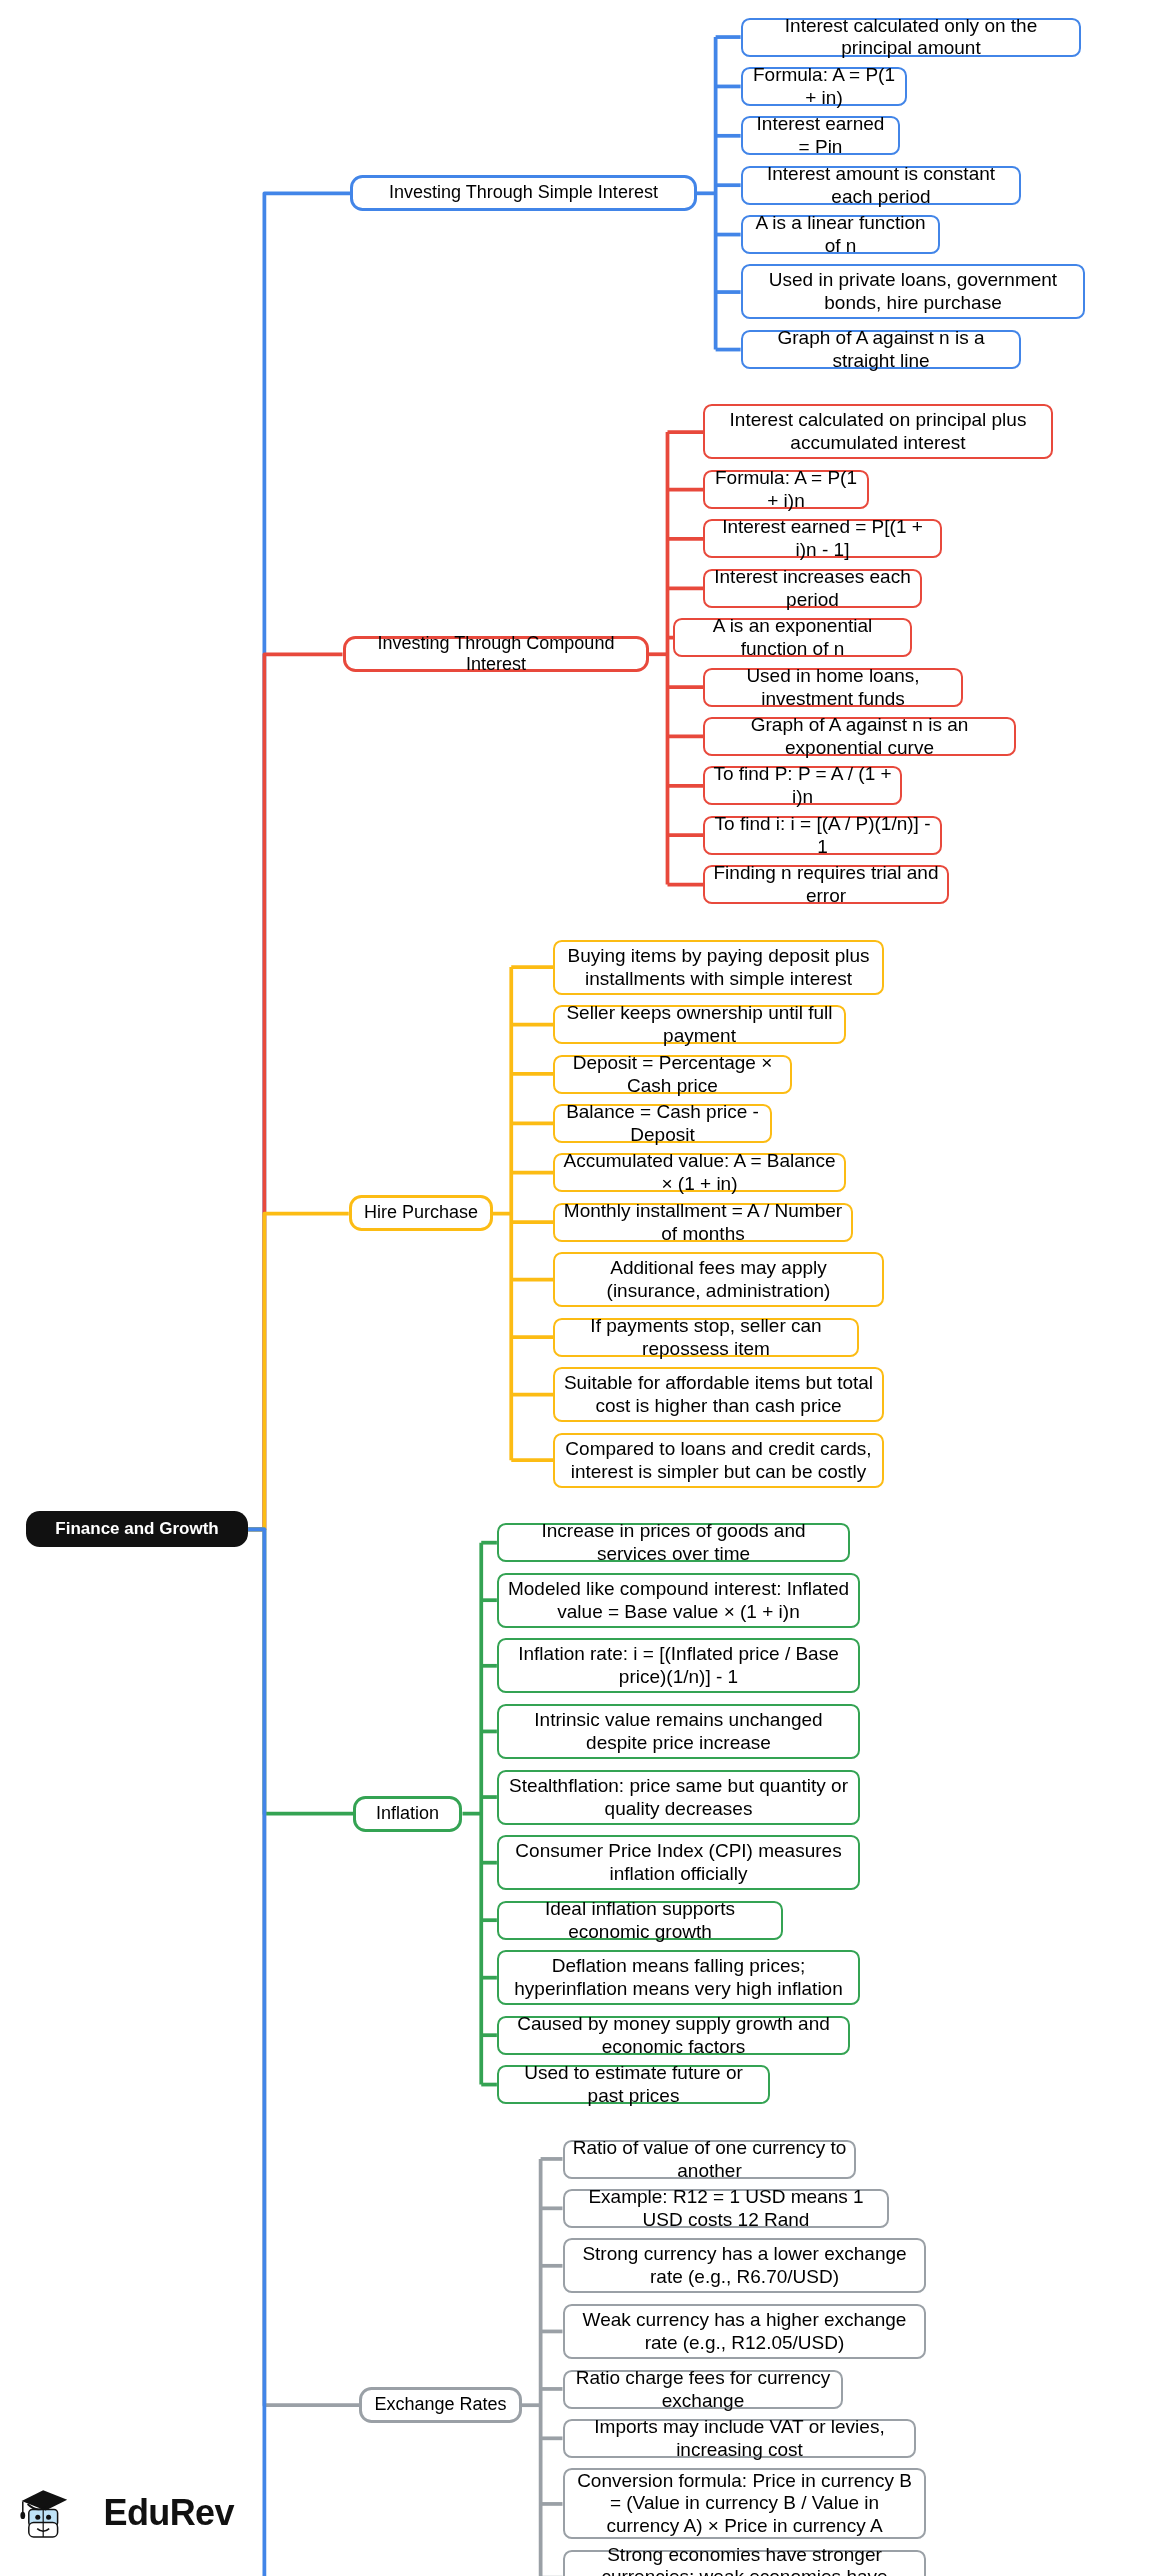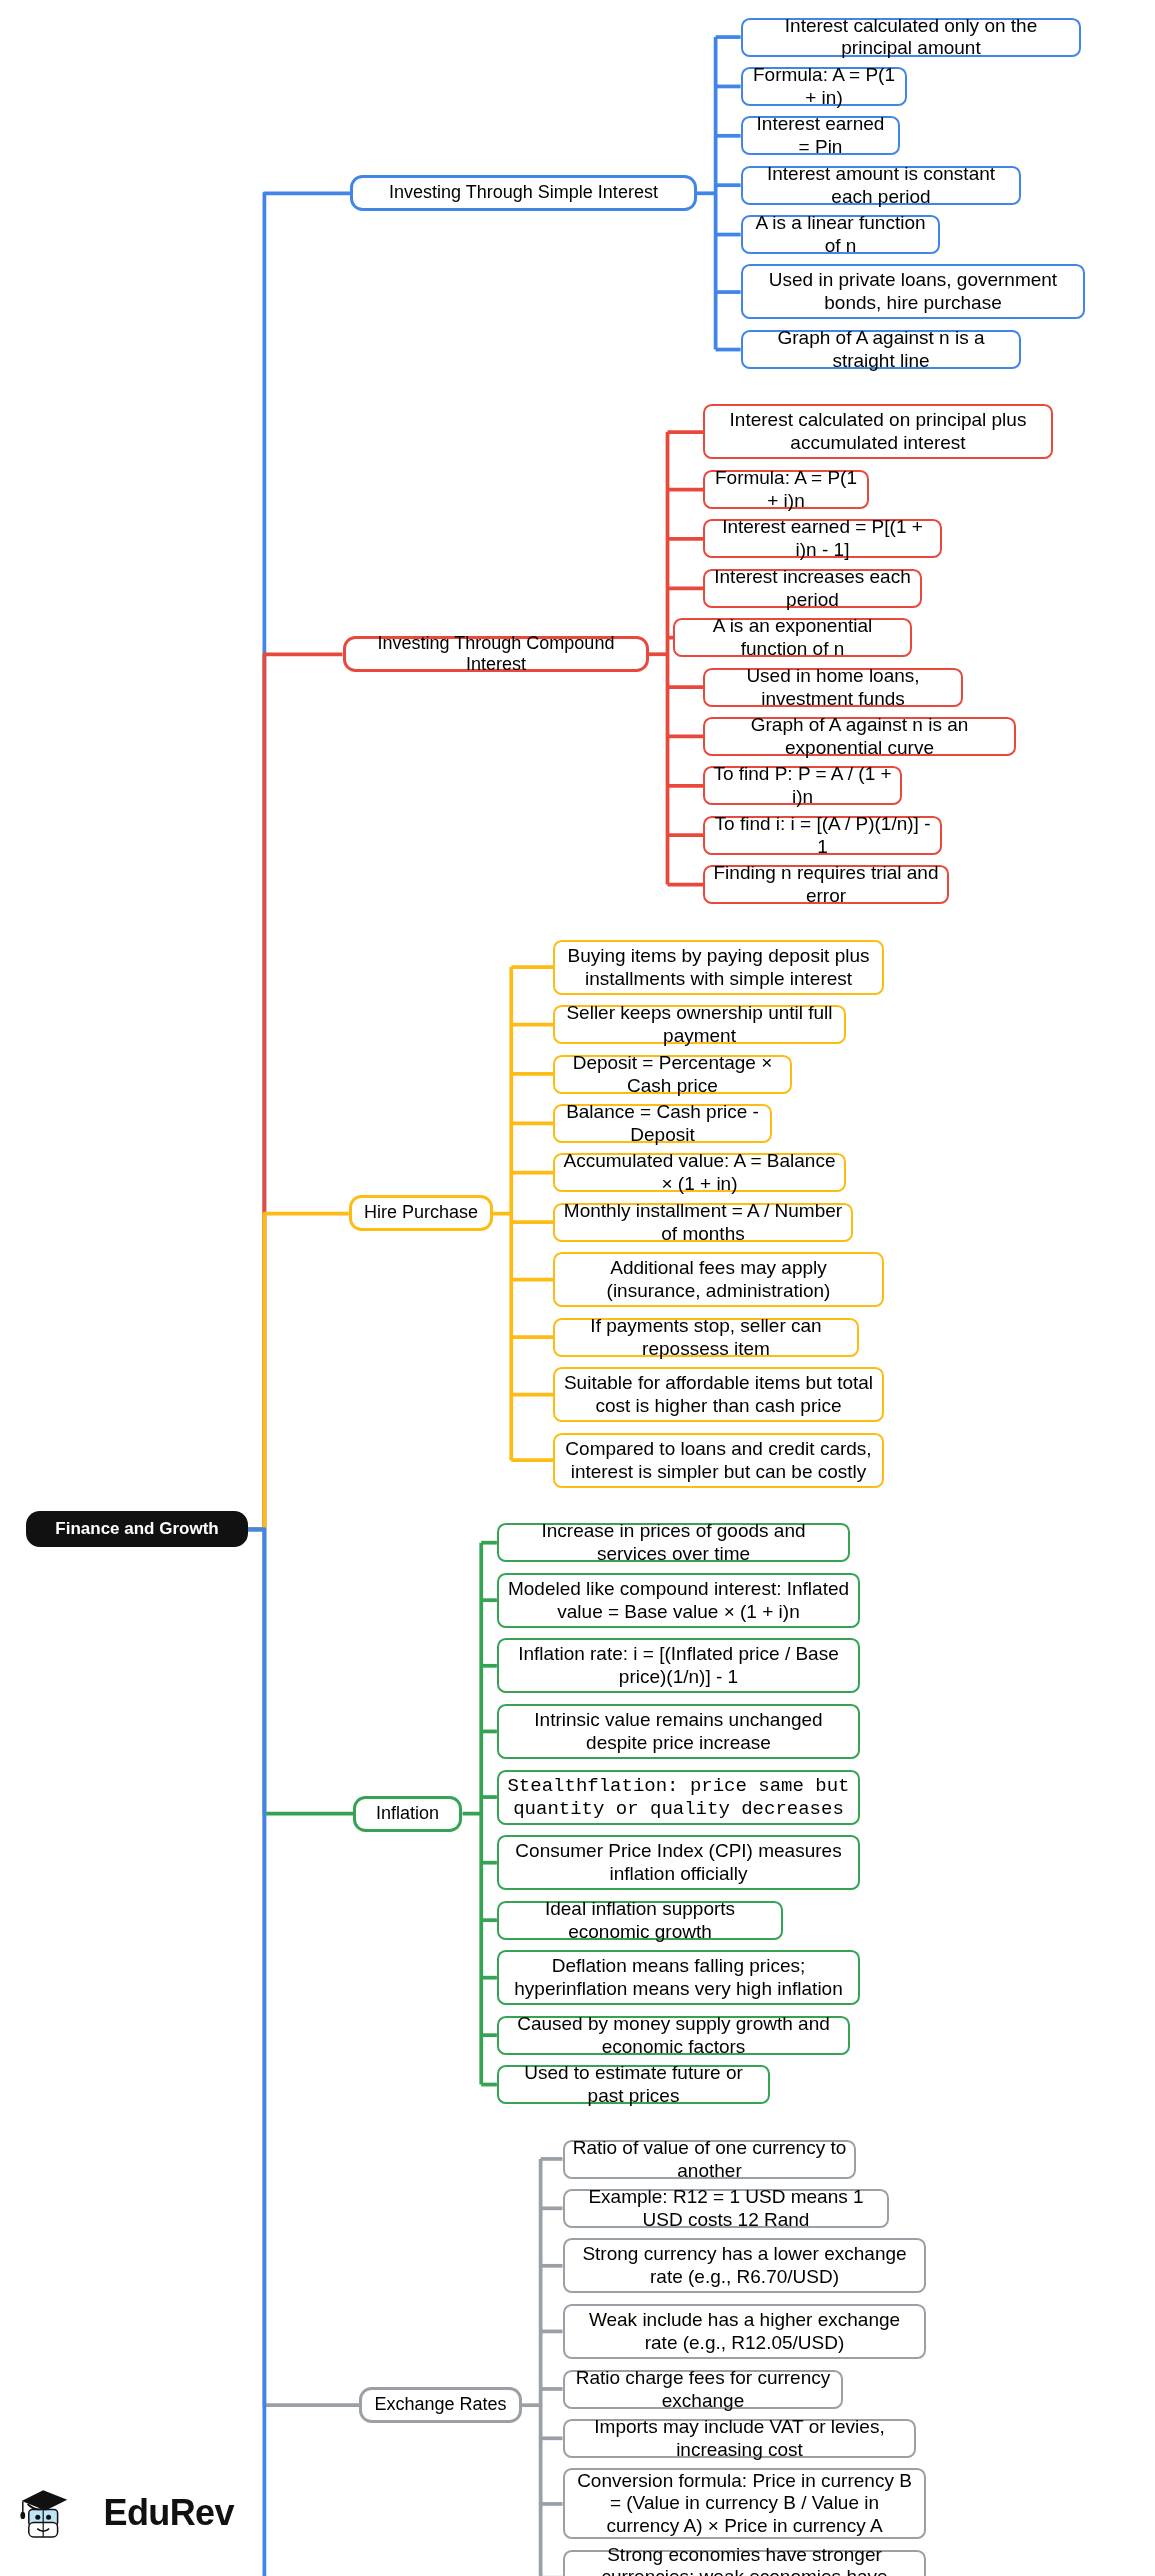--- a/index.html
+++ b/index.html
@@ -204,31 +204,31 @@
       <div class="node leaf c-yellow" style="left: 553px; top: 1203px; width: 300px; height: 39px;">Monthly installment = A / Number of months</div>
       <div class="node leaf c-yellow" style="left: 553px; top: 1252px; width: 331px; height: 55px;">Additional fees may apply (insurance, administration)</div>
       <div class="node leaf c-yellow" style="left: 553px; top: 1318px; width: 306px; height: 39px;">If payments stop, seller can repossess item</div>
       <div class="node leaf c-yellow" style="left: 553px; top: 1367px; width: 331px; height: 55px;">Suitable for affordable items but total cost is higher than cash price</div>
       <div class="node leaf c-yellow" style="left: 553px; top: 1433px; width: 331px; height: 55px;">Compared to loans and credit cards, interest is simpler but can be costly</div>
       <div class="node branch c-yellow" style="left: 349px; top: 1195px; width: 144px; height: 36px;">Hire Purchase</div>
       <div class="node leaf c-green" style="left: 497px; top: 1523px; width: 353px; height: 39px;">Increase in prices of goods and services over time</div>
       <div class="node leaf c-green" style="left: 497px; top: 1573px; width: 363px; height: 55px;">Modeled like compound interest: Inflated value = Base value × (1 + i)n</div>
       <div class="node leaf c-green" style="left: 497px; top: 1638px; width: 363px; height: 55px;">Inflation rate: i = [(Inflated price / Base price)(1/n)] - 1</div>
       <div class="node leaf c-green" style="left: 497px; top: 1704px; width: 363px; height: 55px;">Intrinsic value remains unchanged despite price increase</div>
-      <div class="node leaf c-green" style="left: 497px; top: 1770px; width: 363px; height: 55px; font-family: Liberation Mono, monospace;">Stealthflation: price same but quantity or quality decreases</div>
+      <div class="node leaf c-green" style="left: 497px; top: 1770px; width: 363px; height: 55px;">Stealthflation: price same but quantity or quality decreases</div>
       <div class="node leaf c-green" style="left: 497px; top: 1835px; width: 363px; height: 55px;">Consumer Price Index (CPI) measures inflation officially</div>
       <div class="node leaf c-green" style="left: 497px; top: 1901px; width: 286px; height: 39px;">Ideal inflation supports economic growth</div>
       <div class="node leaf c-green" style="left: 497px; top: 1950px; width: 363px; height: 55px;">Deflation means falling prices; hyperinflation means very high inflation</div>
       <div class="node leaf c-green" style="left: 497px; top: 2016px; width: 353px; height: 39px;">Caused by money supply growth and economic factors</div>
       <div class="node leaf c-green" style="left: 497px; top: 2065px; width: 273px; height: 39px;">Used to estimate future or past prices</div>
       <div class="node branch c-green" style="left: 353px; top: 1796px; width: 109px; height: 36px;">Inflation</div>
       <div class="node leaf c-gray" style="left: 563px; top: 2140px; width: 293px; height: 39px;">Ratio of value of one currency to another</div>
       <div class="node leaf c-gray" style="left: 563px; top: 2189px; width: 326px; height: 39px;">Example: R12 = 1 USD means 1 USD costs 12 Rand</div>
       <div class="node leaf c-gray" style="left: 563px; top: 2238px; width: 363px; height: 55px;">Strong currency has a lower exchange rate (e.g., R6.70/USD)</div>
-      <div class="node leaf c-gray" style="left: 563px; top: 2304px; width: 363px; height: 55px;">Weak include has a higher exchange rate (e.g., R12.05/USD)</div>
+      <div class="node leaf c-gray" style="left: 563px; top: 2304px; width: 363px; height: 55px;">Weak currency has a higher exchange rate (e.g., R12.05/USD)</div>
       <div class="node leaf c-gray" style="left: 563px; top: 2370px; width: 280px; height: 39px;">Ratio charge fees for currency exchange</div>
       <div class="node leaf c-gray" style="left: 563px; top: 2419px; width: 353px; height: 39px;">Imports may include VAT or levies, increasing cost</div>
       <div class="node leaf c-gray" style="left: 563px; top: 2468px; width: 363px; height: 71px;">Conversion formula: Price in currency B = (Value in currency B / Value in currency A) × Price in currency A</div>
       <div class="node leaf c-gray" style="left: 563px; top: 2550px; width: 363px; height: 55px;">Strong economies have stronger currencies; weak economies have weaker currencies</div>
       <div class="node branch c-gray" style="left: 359px; top: 2387px; width: 163px; height: 36px;">Exchange Rates</div>
     </div>
 
   <div id="logo">
     <svg class="logo-mark" viewBox="0 0 100 100">
 

